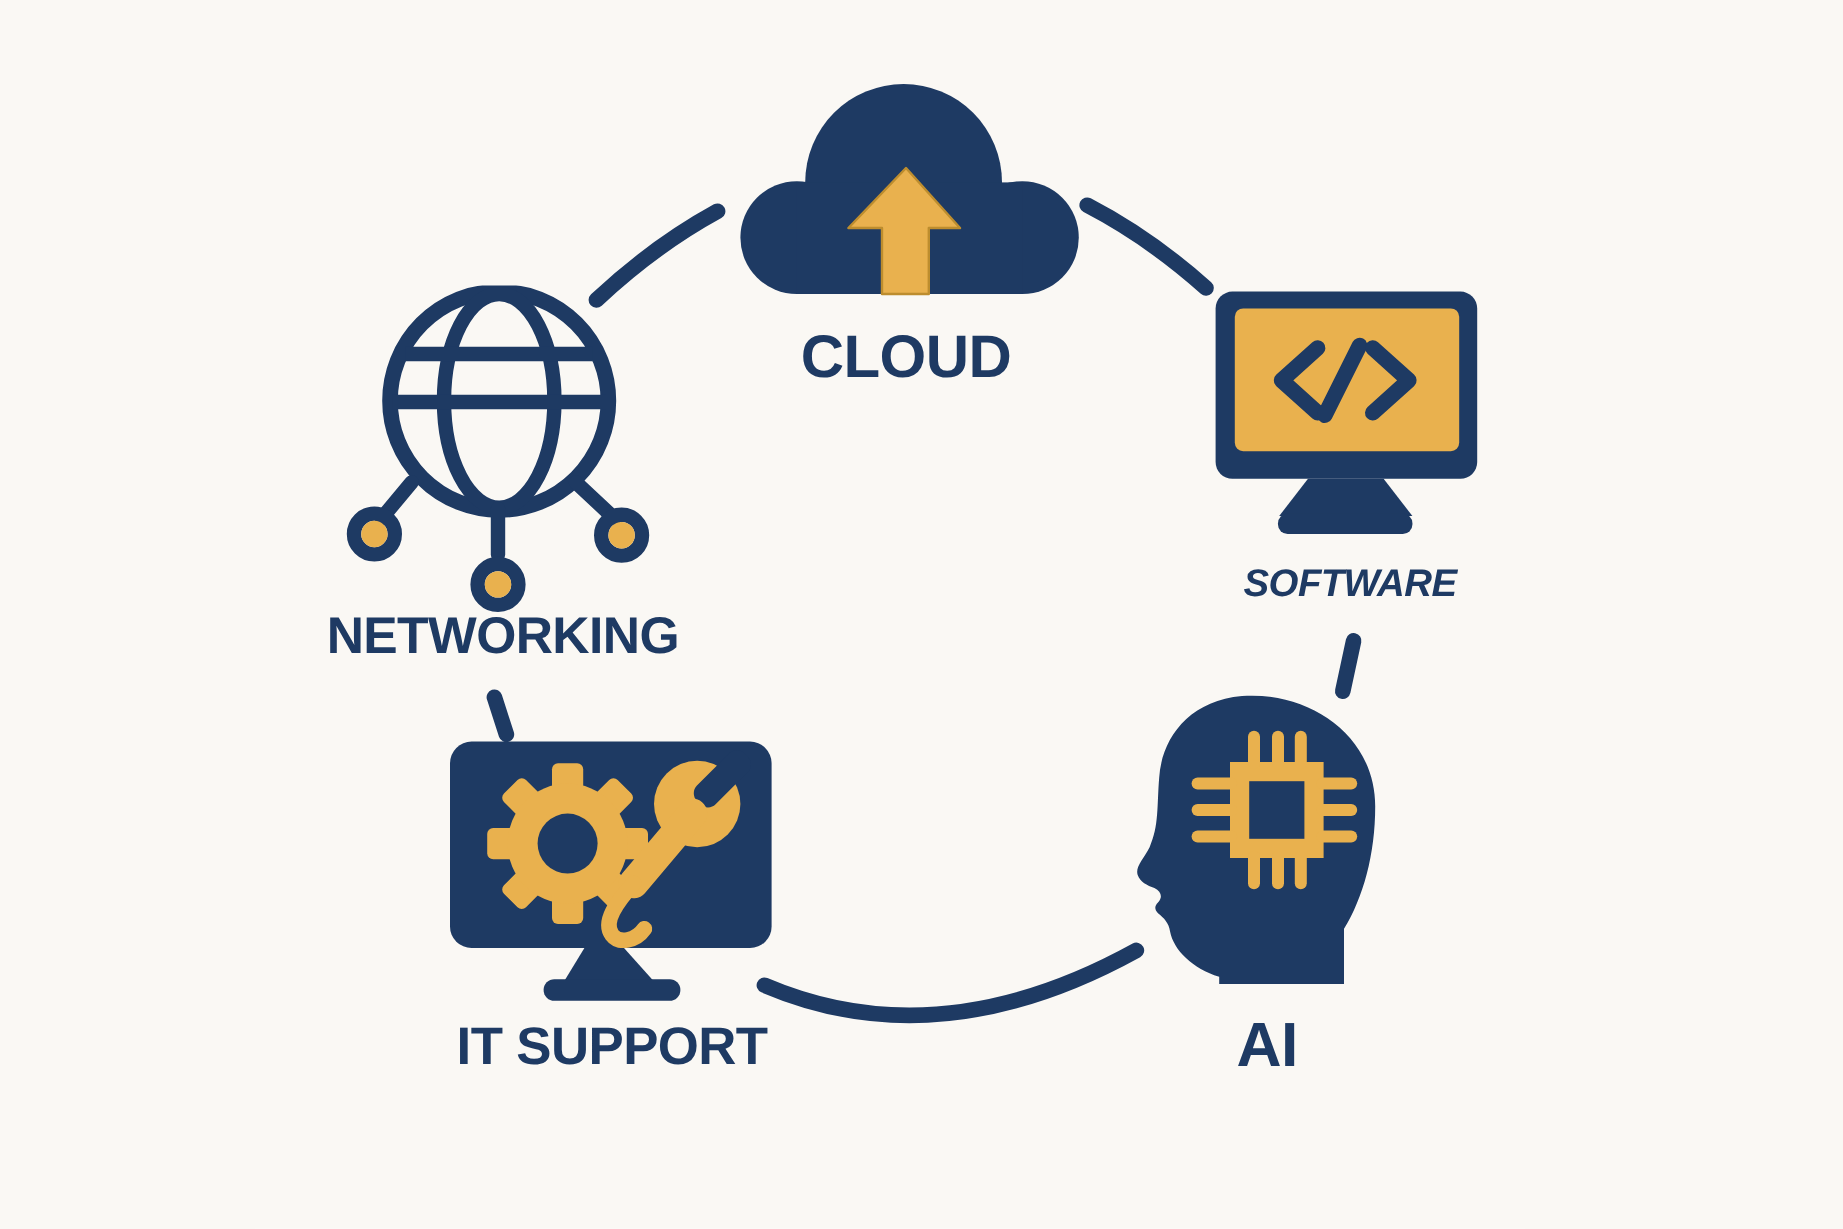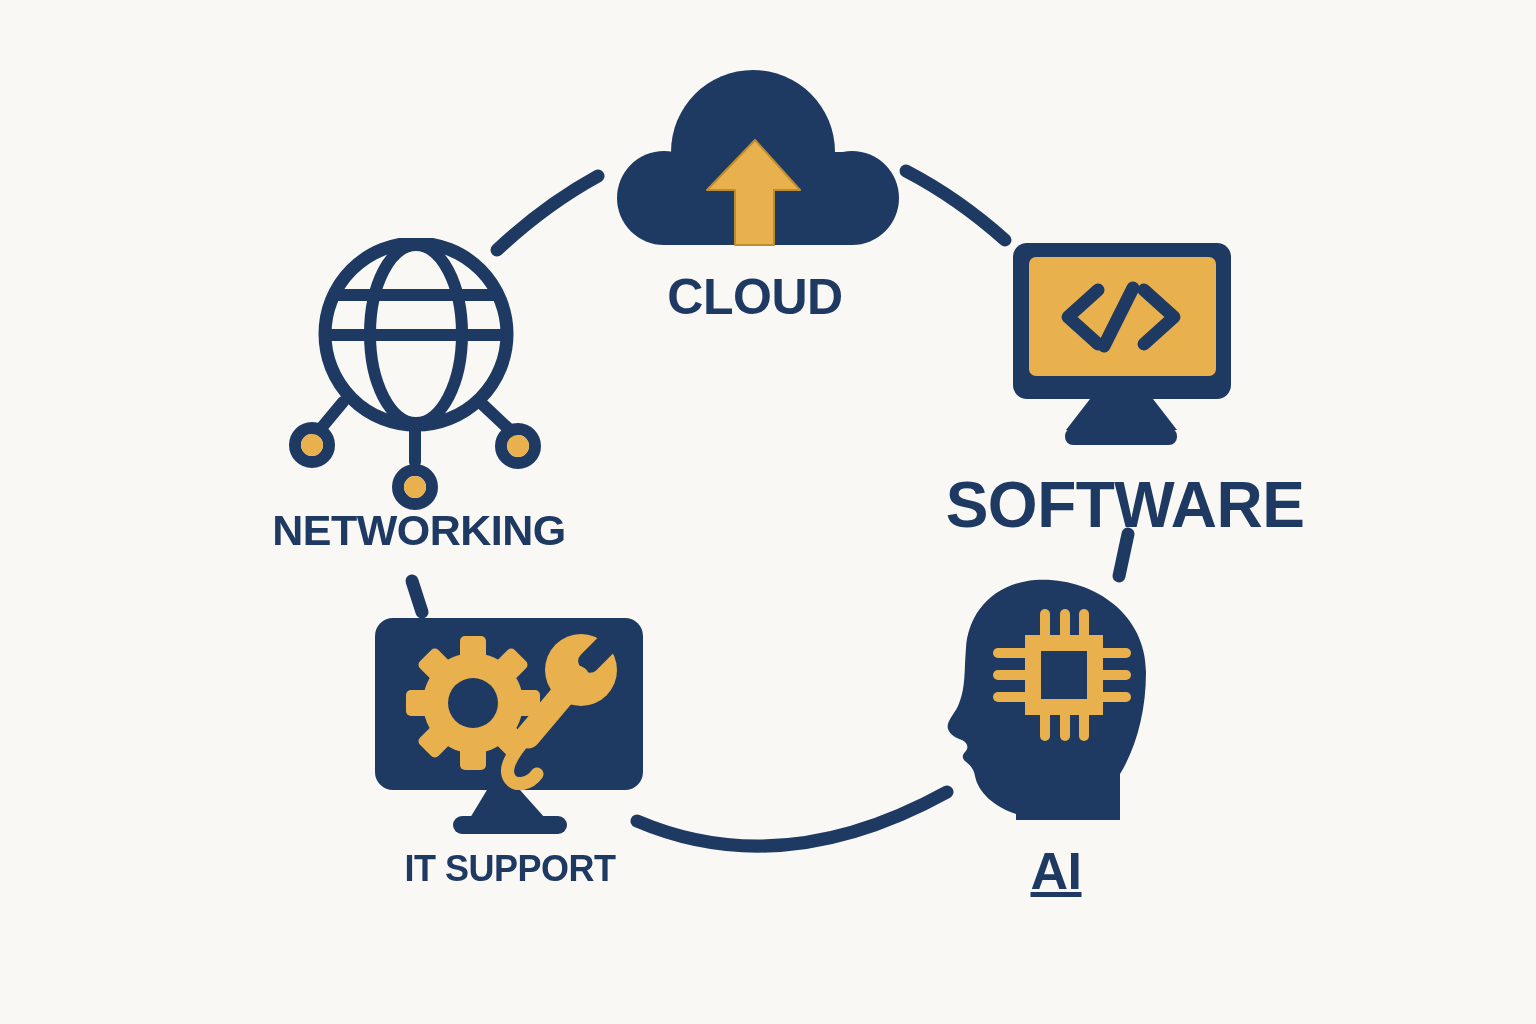--- a/index.html
+++ b/index.html
@@ -12,23 +12,23 @@
   .connectors { position:absolute; left:0; top:0; }
   .conn { stroke: var(--navy); stroke-width:13; fill:none; stroke-linecap:round; }
   .icon { position:absolute; }
   .node-label {
     position:absolute; transform:translateX(-50%);
     font-weight:700; color: var(--navy); white-space:nowrap;
     letter-spacing:-0.5px;
   }
   .lbl-cloud      { left:755px;  top:268px; font-size:50px; }
   .lbl-networking { left:419px;  top:506px; font-size:43px; }
-  .lbl-software   { left:1125px; top:468px; font-size:64px; }
-  .lbl-ai         { left:1056px; top:841px; font-size:52px;text-decoration:underline; }
-  .lbl-itsupport  { left:510px;  top:848px; font-size:36px; }
+  .lbl-software   { left:1125px; top:468px; font-size:32px;font-style:italic; }
+  .lbl-ai         { left:1056px; top:841px; font-size:52px; }
+  .lbl-itsupport  { left:510px;  top:848px; font-size:44px; }
   
   .fn { fill: var(--navy); }
   .fg { fill: var(--gold); }
   .sn { stroke: var(--navy); fill:none; }
   .sg { stroke: var(--gold); fill:none; }
 </style>
 </head>
 <body>
 
 <div class="canvas">

